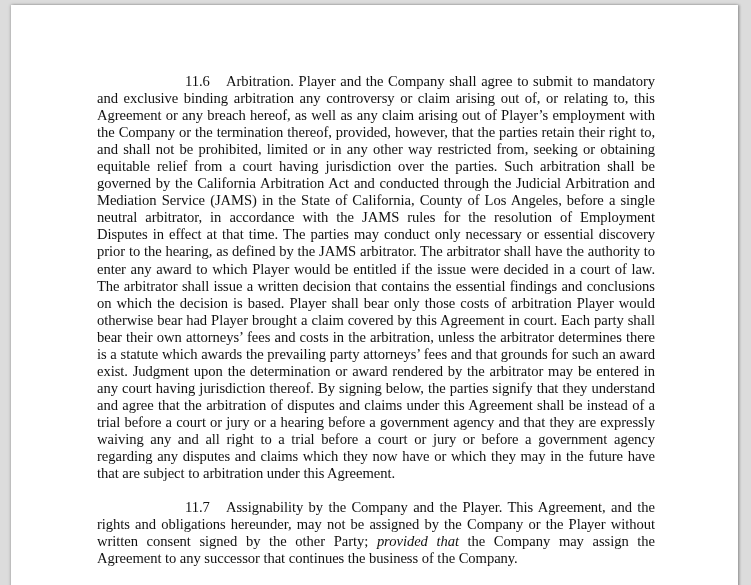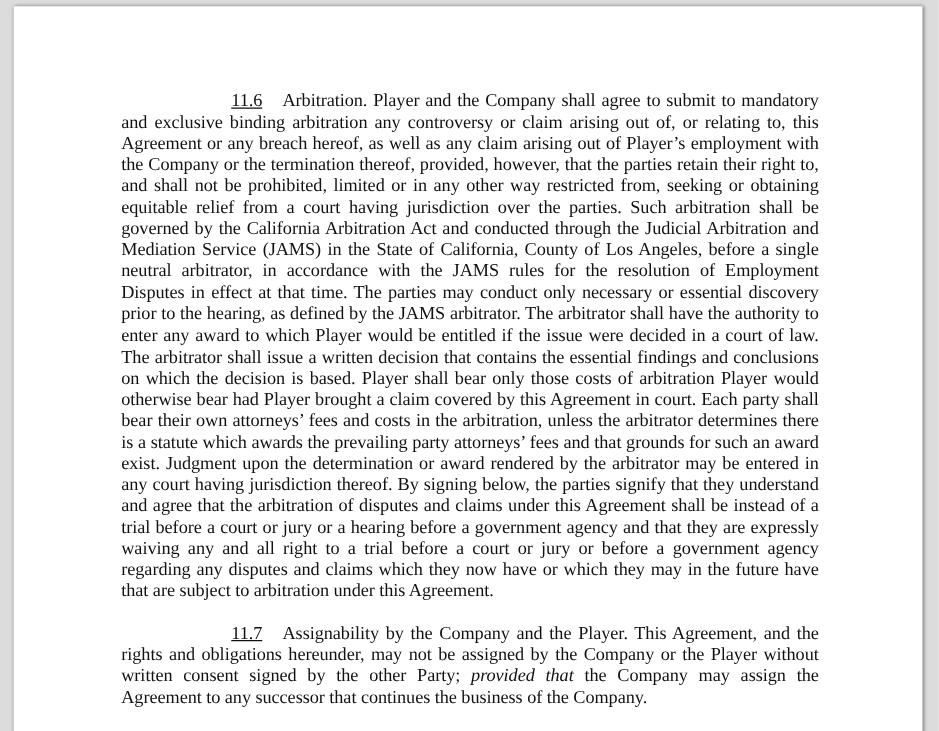--- a/index.html
+++ b/index.html
@@ -20,21 +20,21 @@
     left: 86px; top: 68px;
     width: 558px;
     font-family: "Liberation Serif", "DejaVu Serif", serif;
     font-size: 14.6px;
     line-height: 17.05px;
     color: #111;
     text-align: justify;
     letter-spacing: -0.05px;
   }
   .para { margin: 0 0 17px 0; text-indent: 88px; }
-  .num { display: inline-block; width: 41px; text-indent: 0; text-decoration: underline; }
+  .num { display: inline-block; width: 41px; text-indent: 0; }
   .heading { text-underline-offset: 2px; }
   i { font-style: italic; margin-top: 44px; }
 </style>
 </head>
 <body>
 
 <div class="page">
   <div class="content">
 
     <p class="para"><span class="num">11.6</span><span class="heading">Arbitration.</span><span> Player and the Company shall agree to submit to mandatory and exclusive binding arbitration any controversy or claim arising out of, or relating to, this Agreement or any breach hereof, as well as any claim arising out of Player’s employment with the Company or the termination thereof, provided, however, that the parties retain their right to, and shall not be prohibited, limited or in any other way restricted from, seeking or obtaining equitable relief from a court having jurisdiction over the parties. Such arbitration shall be governed by the California Arbitration Act and conducted through the Judicial Arbitration and Mediation Service (JAMS) in the State of California, County of Los Angeles, before a single neutral arbitrator, in accordance with the JAMS rules for the resolution of Employment Disputes in effect at that time. The parties may conduct only necessary or essential discovery prior to the hearing, as defined by the JAMS arbitrator. The arbitrator shall have the authority to enter any award to which Player would be entitled if the issue were decided in a court of law.  The arbitrator shall issue a written decision that contains the essential findings and conclusions on which the decision is based. Player shall bear only those costs of arbitration Player would otherwise bear had Player brought a claim covered by this Agreement in court. Each party shall bear their own attorneys’ fees and costs in the arbitration, unless the arbitrator determines there is a statute which awards the prevailing party attorneys’ fees and that grounds for such an award exist.  Judgment upon the determination or award rendered by the arbitrator may be entered in any court having jurisdiction thereof.  By signing below, the parties signify that they understand and agree that the arbitration of disputes and claims under this Agreement shall be instead of a trial before a court or jury or a hearing before a government agency and that they are expressly waiving any and all right to a trial before a court or jury or before a government agency regarding any disputes and claims which they now have or which they may in the future have that are subject to arbitration under this Agreement.</span></p>

